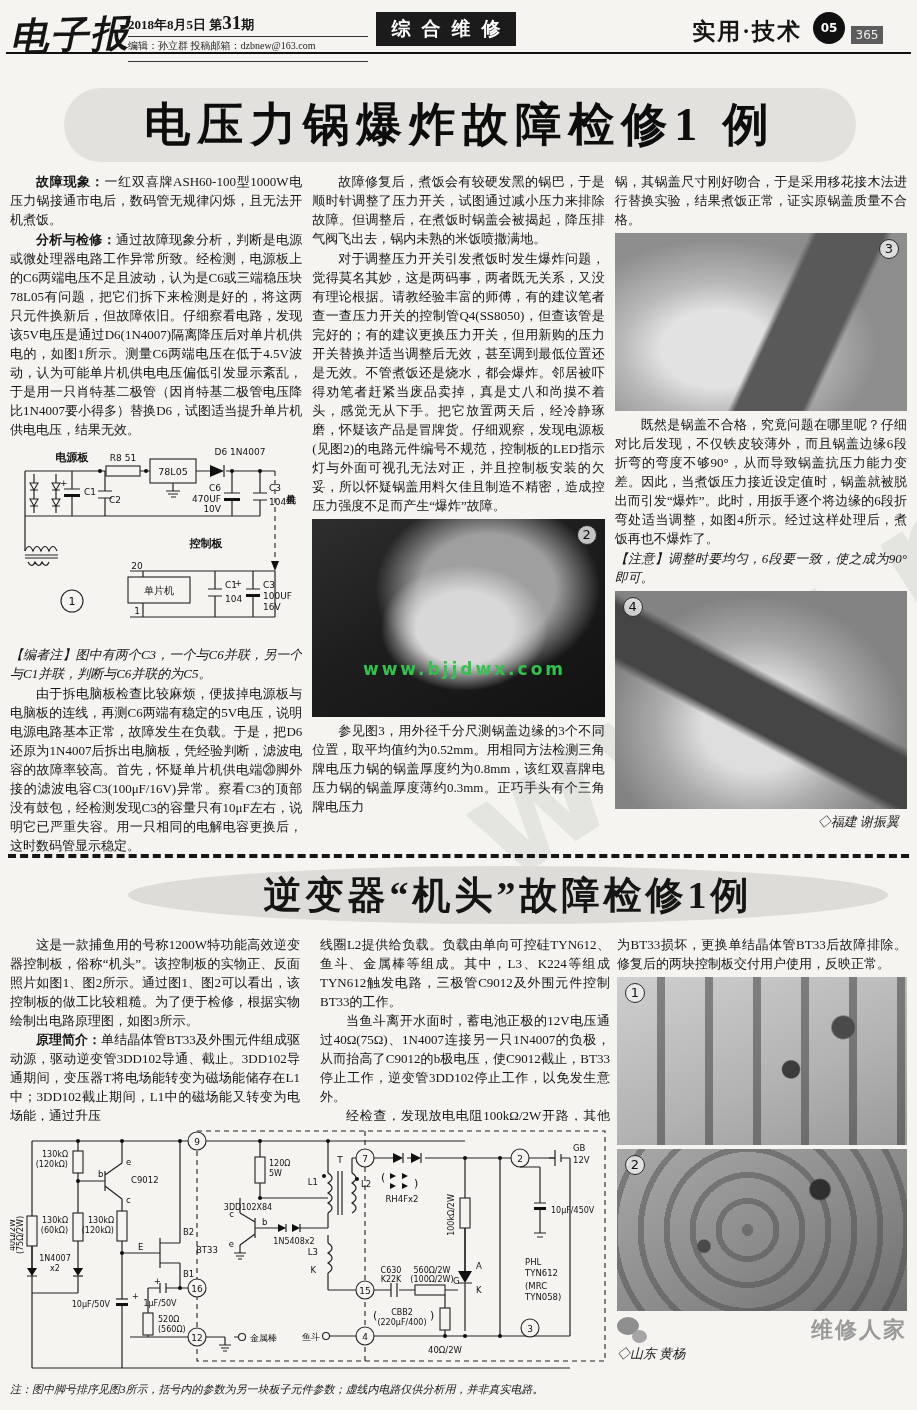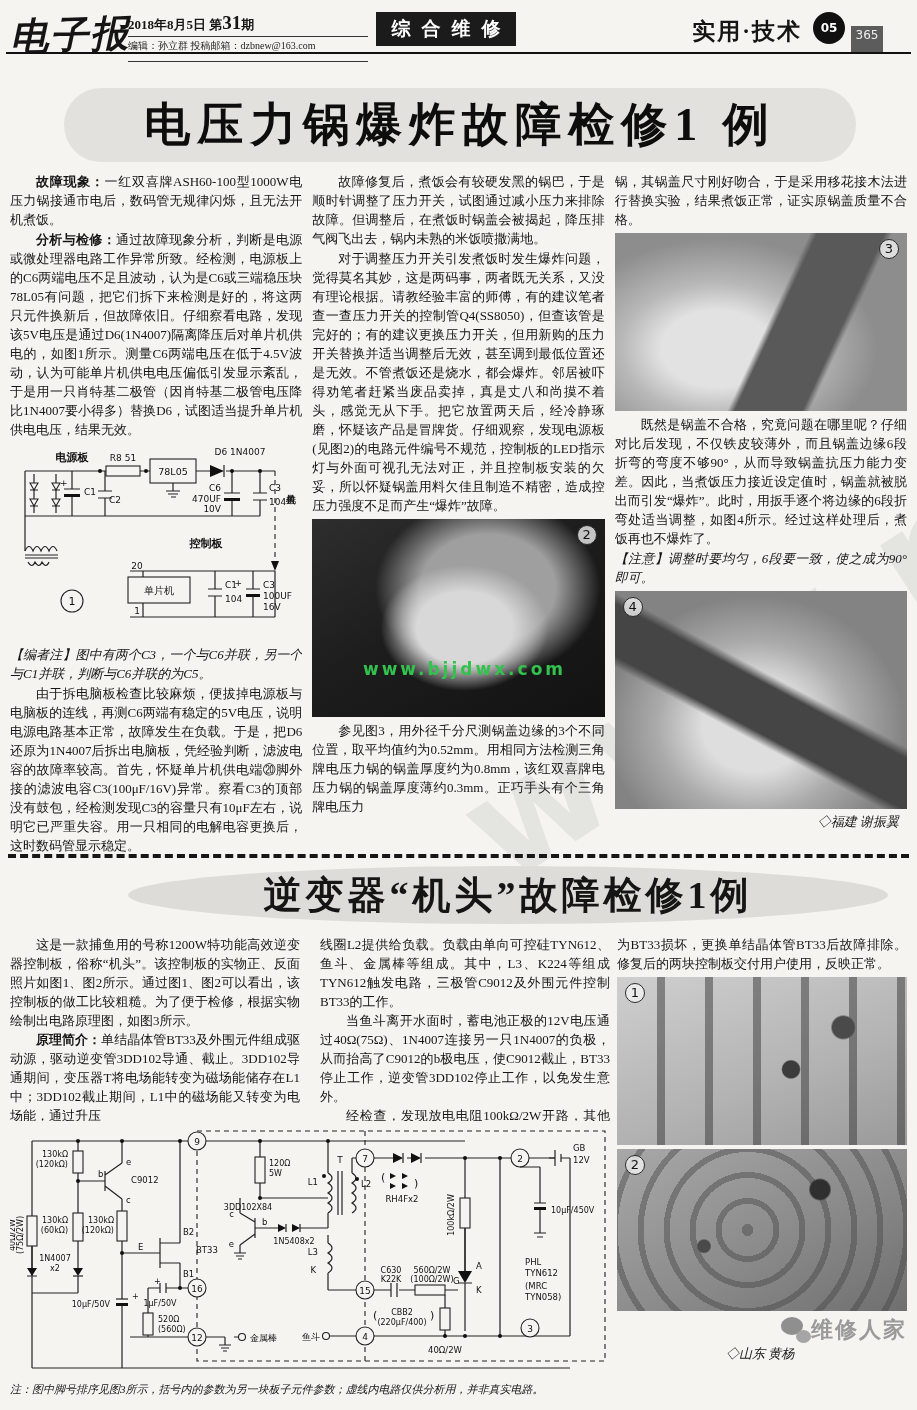--- a/index.html
+++ b/index.html
@@ -11,21 +11,21 @@
   .header { position:absolute; top:4px; left:0; right:0; height:48px; }
   .hdr-rule { position:absolute; top:52px; left:6px; right:6px; border-top:2px solid #111; }
   .logo { position:absolute; left:10px; top:6px; font-size:38px; font-weight:bold; font-style:italic; letter-spacing:2px; font-family:"DejaVu Serif", serif; transform:rotate(-2deg); }
   .mast { position:absolute; left:128px; top:8px; width:240px; }
   .mast .date-line { font-size:13px; font-weight:bold; border-bottom:1px solid #333; padding-bottom:2px; white-space:nowrap; }
   .mast .date-line b { font-size:19px; }
   .mast .editor-line { font-size:10px; color:#222; border-bottom:1px solid #333; padding:2px 0 8px; white-space:nowrap; }
   .banner { position:absolute; left:376px; top:8px; width:140px; height:34px; background:#1b1b1b; color:#fff; font-size:19px; font-weight:bold; letter-spacing:11px; text-align:center; line-height:34px; padding-left:11px; }
   .right-title { position:absolute; right:115px; top:12px; font-size:23px; font-weight:bold; letter-spacing:2px; }
   .pg-circle { position:absolute; right:72px; top:8px; width:32px; height:32px; background:#101010; color:#fff; border-radius:50%; font-size:12px; font-weight:bold; text-align:center; line-height:32px; font-family:"DejaVu Sans", sans-serif; }
-  .pg-code { position:absolute; right:34px; top:22px; width:32px; height:28px; background:#5c5c5c; color:#eee; font-size:12px; text-align:center; line-height:18px; font-family:"DejaVu Sans", sans-serif; }
+  .pg-code { position:absolute; right:34px; top:22px; width:32px; height:18px; background:#5c5c5c; color:#eee; font-size:12px; text-align:center; line-height:18px; font-family:"DejaVu Sans", sans-serif; }
 
   
   .title1 { position:absolute; top:88px; left:64px; width:792px; height:74px; background:#e2e1de; border-radius:40px; display:flex; align-items:center; justify-content:center; font-size:46px; font-weight:bold; letter-spacing:7px; color:#0d0d0d; }
 
   
   .a1cols { position:absolute; top:172px; left:10px; width:897px; height:680px; display:flex; gap:10px; }
   .col { flex:1 1 0; overflow:hidden; }
   .col p { font-size:13px; line-height:19px; text-align:justify; margin-bottom:1px; }
   .ind { text-indent:2em; }
   .lead { font-weight:bold; }
@@ -69,26 +69,26 @@
   
   .title2 { position:absolute; top:866px; left:128px; width:760px; height:58px; background:#dddcd8; border-radius:50%; display:flex; align-items:center; justify-content:center; font-size:38px; font-weight:bold; letter-spacing:4px; }
   .a2left { position:absolute; top:935px; left:10px; width:600px; }
   .a2cols { display:flex; gap:20px; height:186px; overflow:hidden; }
   .a2cols .c { flex:1 1 0; }
   .a2cols p { font-size:13px; line-height:19px; text-align:justify; }
   .fig3wrap { margin-top:2px; }
   .schnote { font-size:11px; font-style:italic; white-space:nowrap; margin-top:3px; letter-spacing:0; }
   .a2right { position:absolute; top:935px; left:617px; width:290px; height:470px; overflow:hidden; }
   .a2right p { font-size:13px; line-height:19px; text-align:justify; }
-  .brandline { display:flex; align-items:center; justify-content:flex-end; margin-top:4px; }
+  .brandline { display:flex; align-items:center; justify-content:space-between; margin-top:4px; }
   .wx-icon { position:relative; width:30px; height:26px; }
   .wx-icon .bub1 { position:absolute; left:0; top:0; width:22px; height:18px; background:#8f8f8f; border-radius:50%; }
   .wx-icon .bub2 { position:absolute; right:0; bottom:0; width:15px; height:13px; background:#a5a5a5; border-radius:50%; }
   .brand-text { color:#9a9a9a; font-size:22px; font-weight:bold; letter-spacing:2px; }
-  .attrib2 { text-align:center; font-size:13px; font-style:italic; padding-right:4px; }
+  .attrib2 { text-align:left; font-size:13px; font-style:italic; padding-right:4px; }
 
   
   .watermark { position:absolute; top:770px; left:430px; transform:rotate(-33deg); transform-origin:left top; font-size:150px; font-weight:bold; color:rgba(70,70,70,0.09); font-family:"DejaVu Sans", sans-serif; letter-spacing:6px; white-space:nowrap; pointer-events:none; }
 
   
   svg text { font-family:"DejaVu Sans", sans-serif; fill:#111; }
   svg .w { stroke:#222; stroke-width:1.2; fill:none; }
   svg .d { stroke:#222; stroke-width:1.1; fill:none; stroke-dasharray:5 4; }
   svg .comp { fill:#f5f4f1; stroke:#222; stroke-width:1.1; }
   svg .blk { fill:#111; }

